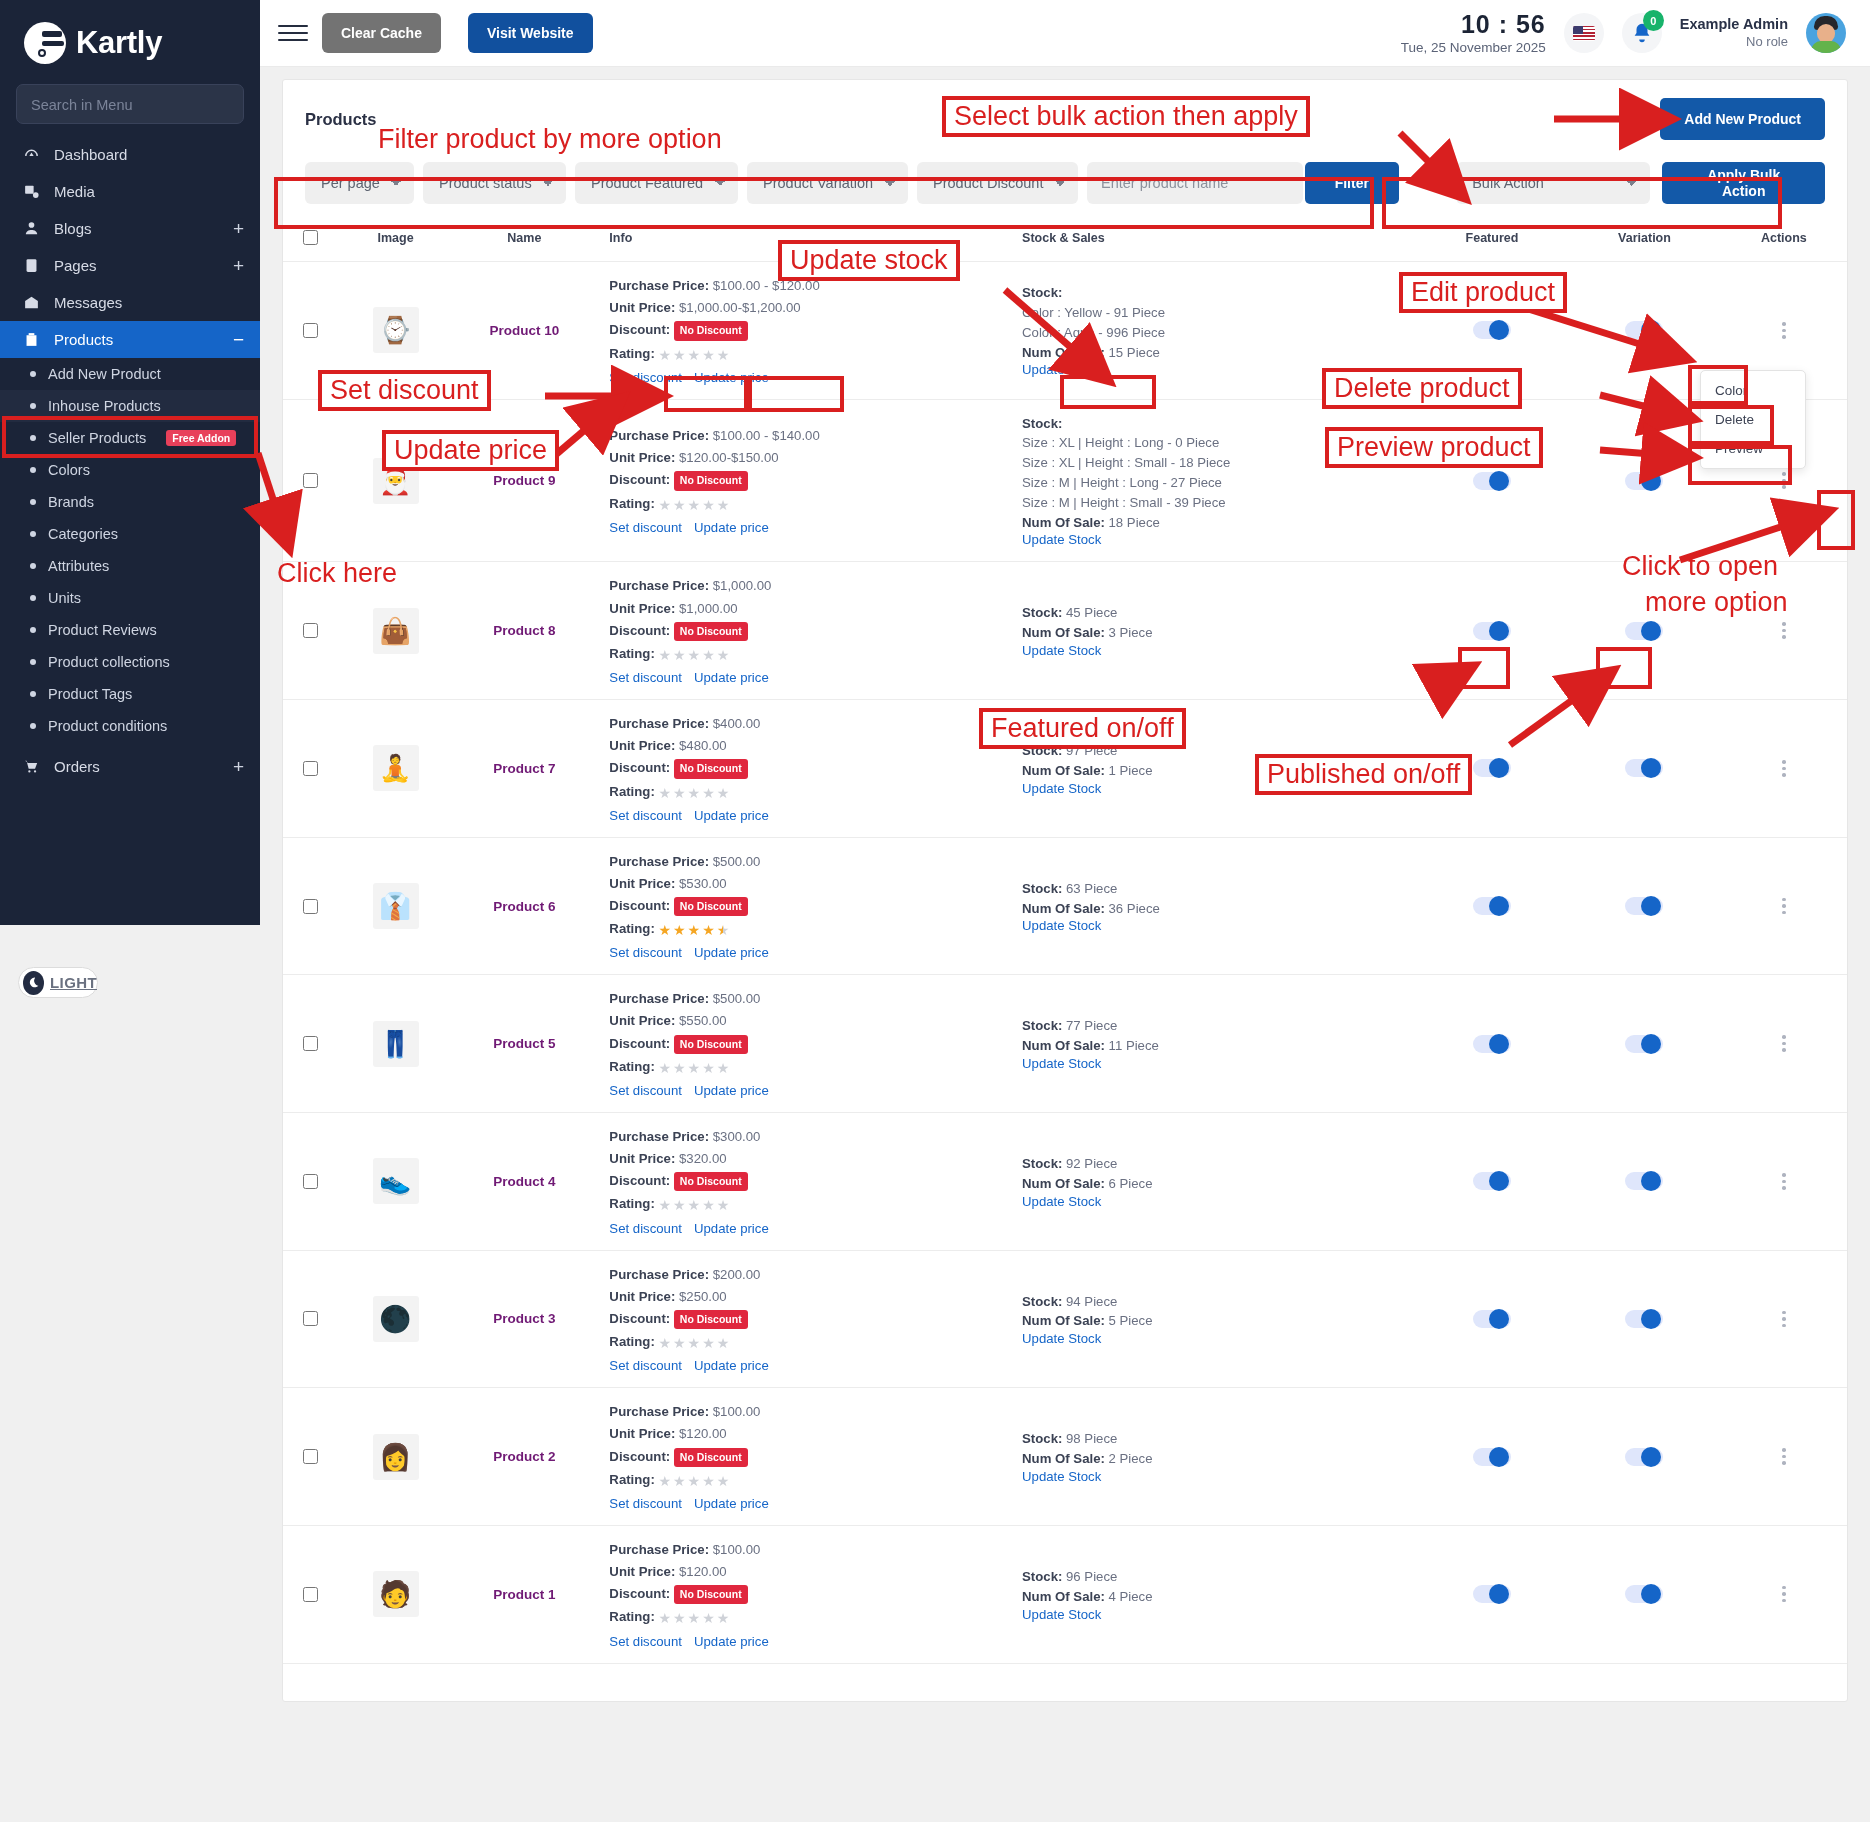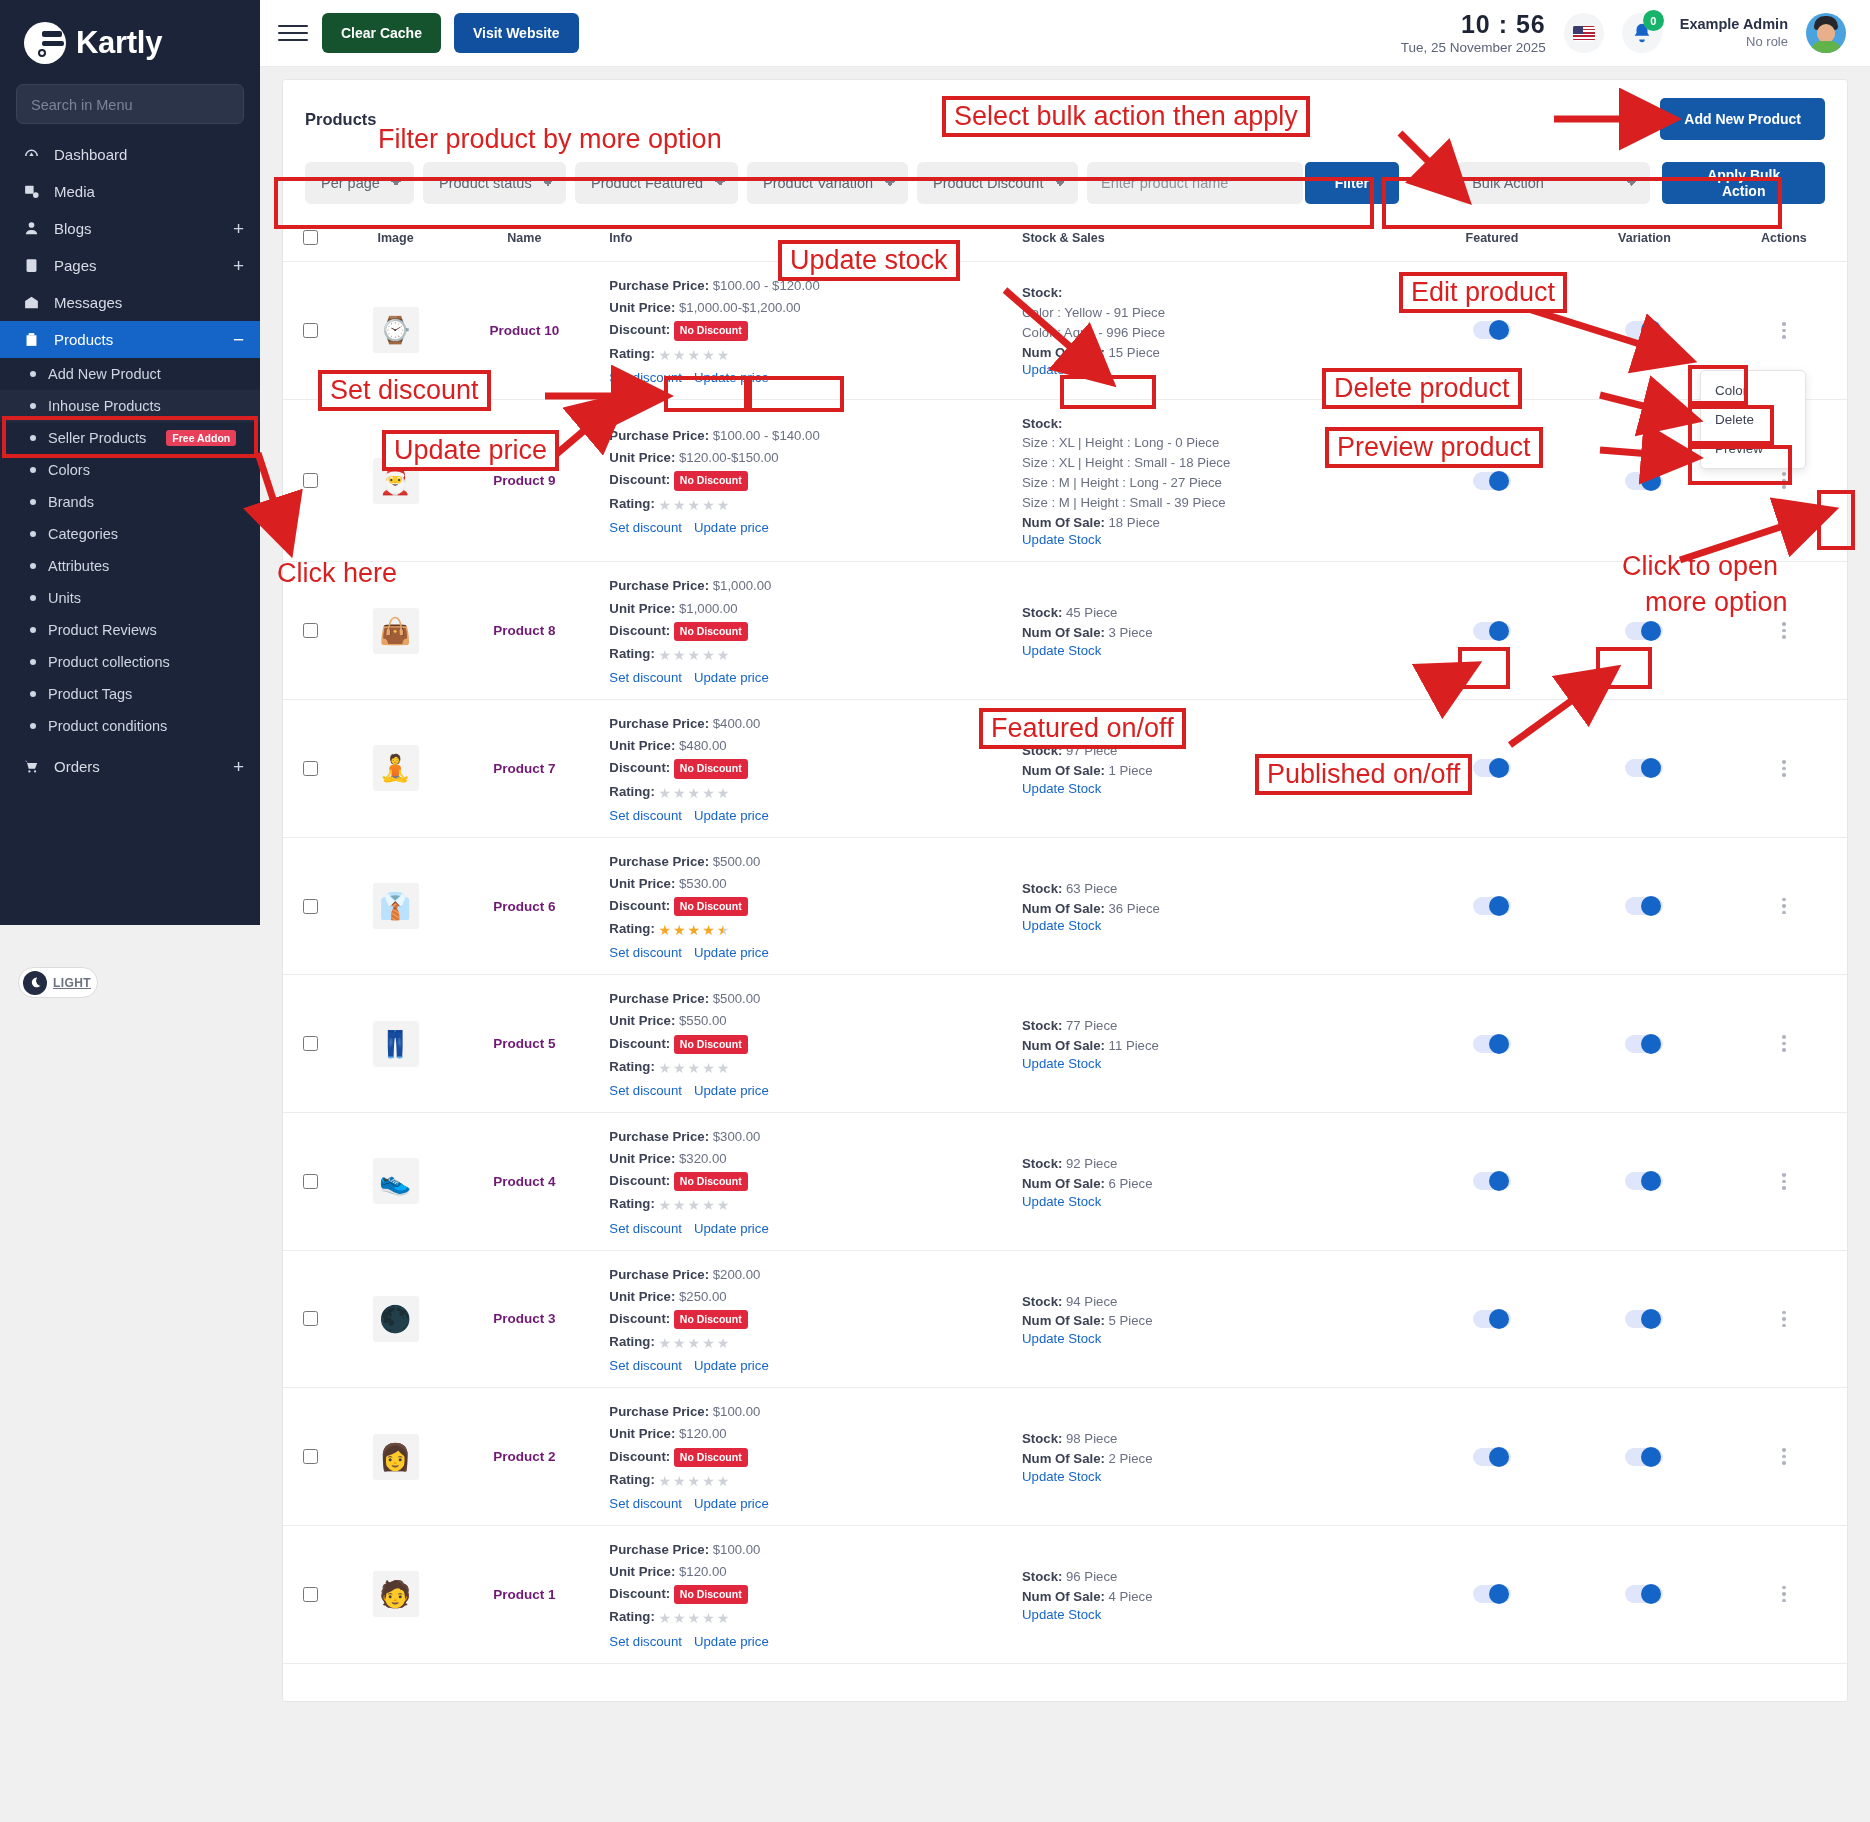--- a/index.html
+++ b/index.html
@@ -56,31 +56,31 @@
     background:#e8405a; color:#fff; font-size:10.5px; font-weight:700;
     border-radius:3px; padding:2px 6px; margin-left:8px;
   }
   .theme-toggle {
     position:absolute; left:18px; bottom:-73px; width:80px; height:31px;
     background:#fff; border:1px solid #dcdcdc; border-radius:18px;
     display:flex; align-items:center; gap:6px; padding-left:4px;
   }
   .theme-knob { width:24px; height:24px; border-radius:50%; background:#232c42; display:flex; align-items:center; justify-content:center; }
   .theme-knob svg { width:13px; height:13px; fill:#fff; }
-  .theme-label { font-size:12px; color:#6a7180; font-weight:600; letter-spacing:0.4px;text-decoration:underline; }
+  .theme-label { font-size:15px; color:#6a7180; font-weight:600; letter-spacing:0.4px;text-decoration:underline; }
 
   
   .topbar {
     position:absolute; left:260px; top:0; right:0; height:67px; background:#fff;
     display:flex; align-items:center; padding:0 24px 0 18px; border-bottom:1px solid #eaeaea;
   }
   .hamburger { width:30px; cursor:pointer; display:flex; flex-direction:column; gap:5px; margin-right:14px; }
   .hamburger span { display:block; height:2px; background:#252d3f; border-radius:1px; }
   .btn { border:none; border-radius:6px; font-weight:700; cursor:pointer; font-size:14px; color:#fff; }
-  .btn-clear { background:#14532d; padding:12px 19px; margin-right:13px; }
+  .btn-clear { background:#737373; padding:12px 19px; margin-right:27px; }
   .btn-visit { background:#11509e; padding:12px 19px; }
   .top-right { margin-left:auto; display:flex; align-items:center; gap:18px; }
   .clock { text-align:right; line-height:1.25; }
   .clock .time { font-size:25px; font-weight:700; color:#1c2435; letter-spacing:1px; }
   .clock .date { font-size:13.5px; color:#5b6377; }
   .flag-wrap { width:40px; height:40px; border-radius:50%; background:#f4f5f7; display:flex; align-items:center; justify-content:center; }
   .flag { width:22px; height:15px; border-radius:2px; overflow:hidden; position:relative; background:#fff; }
   .flag .stripe { height:1.67px; background:#b22234; }
   .flag .stripe.w { background:#fff; }
   .flag .canton { position:absolute; left:0; top:0; width:10px; height:8px; background:#3c3b6e; }

